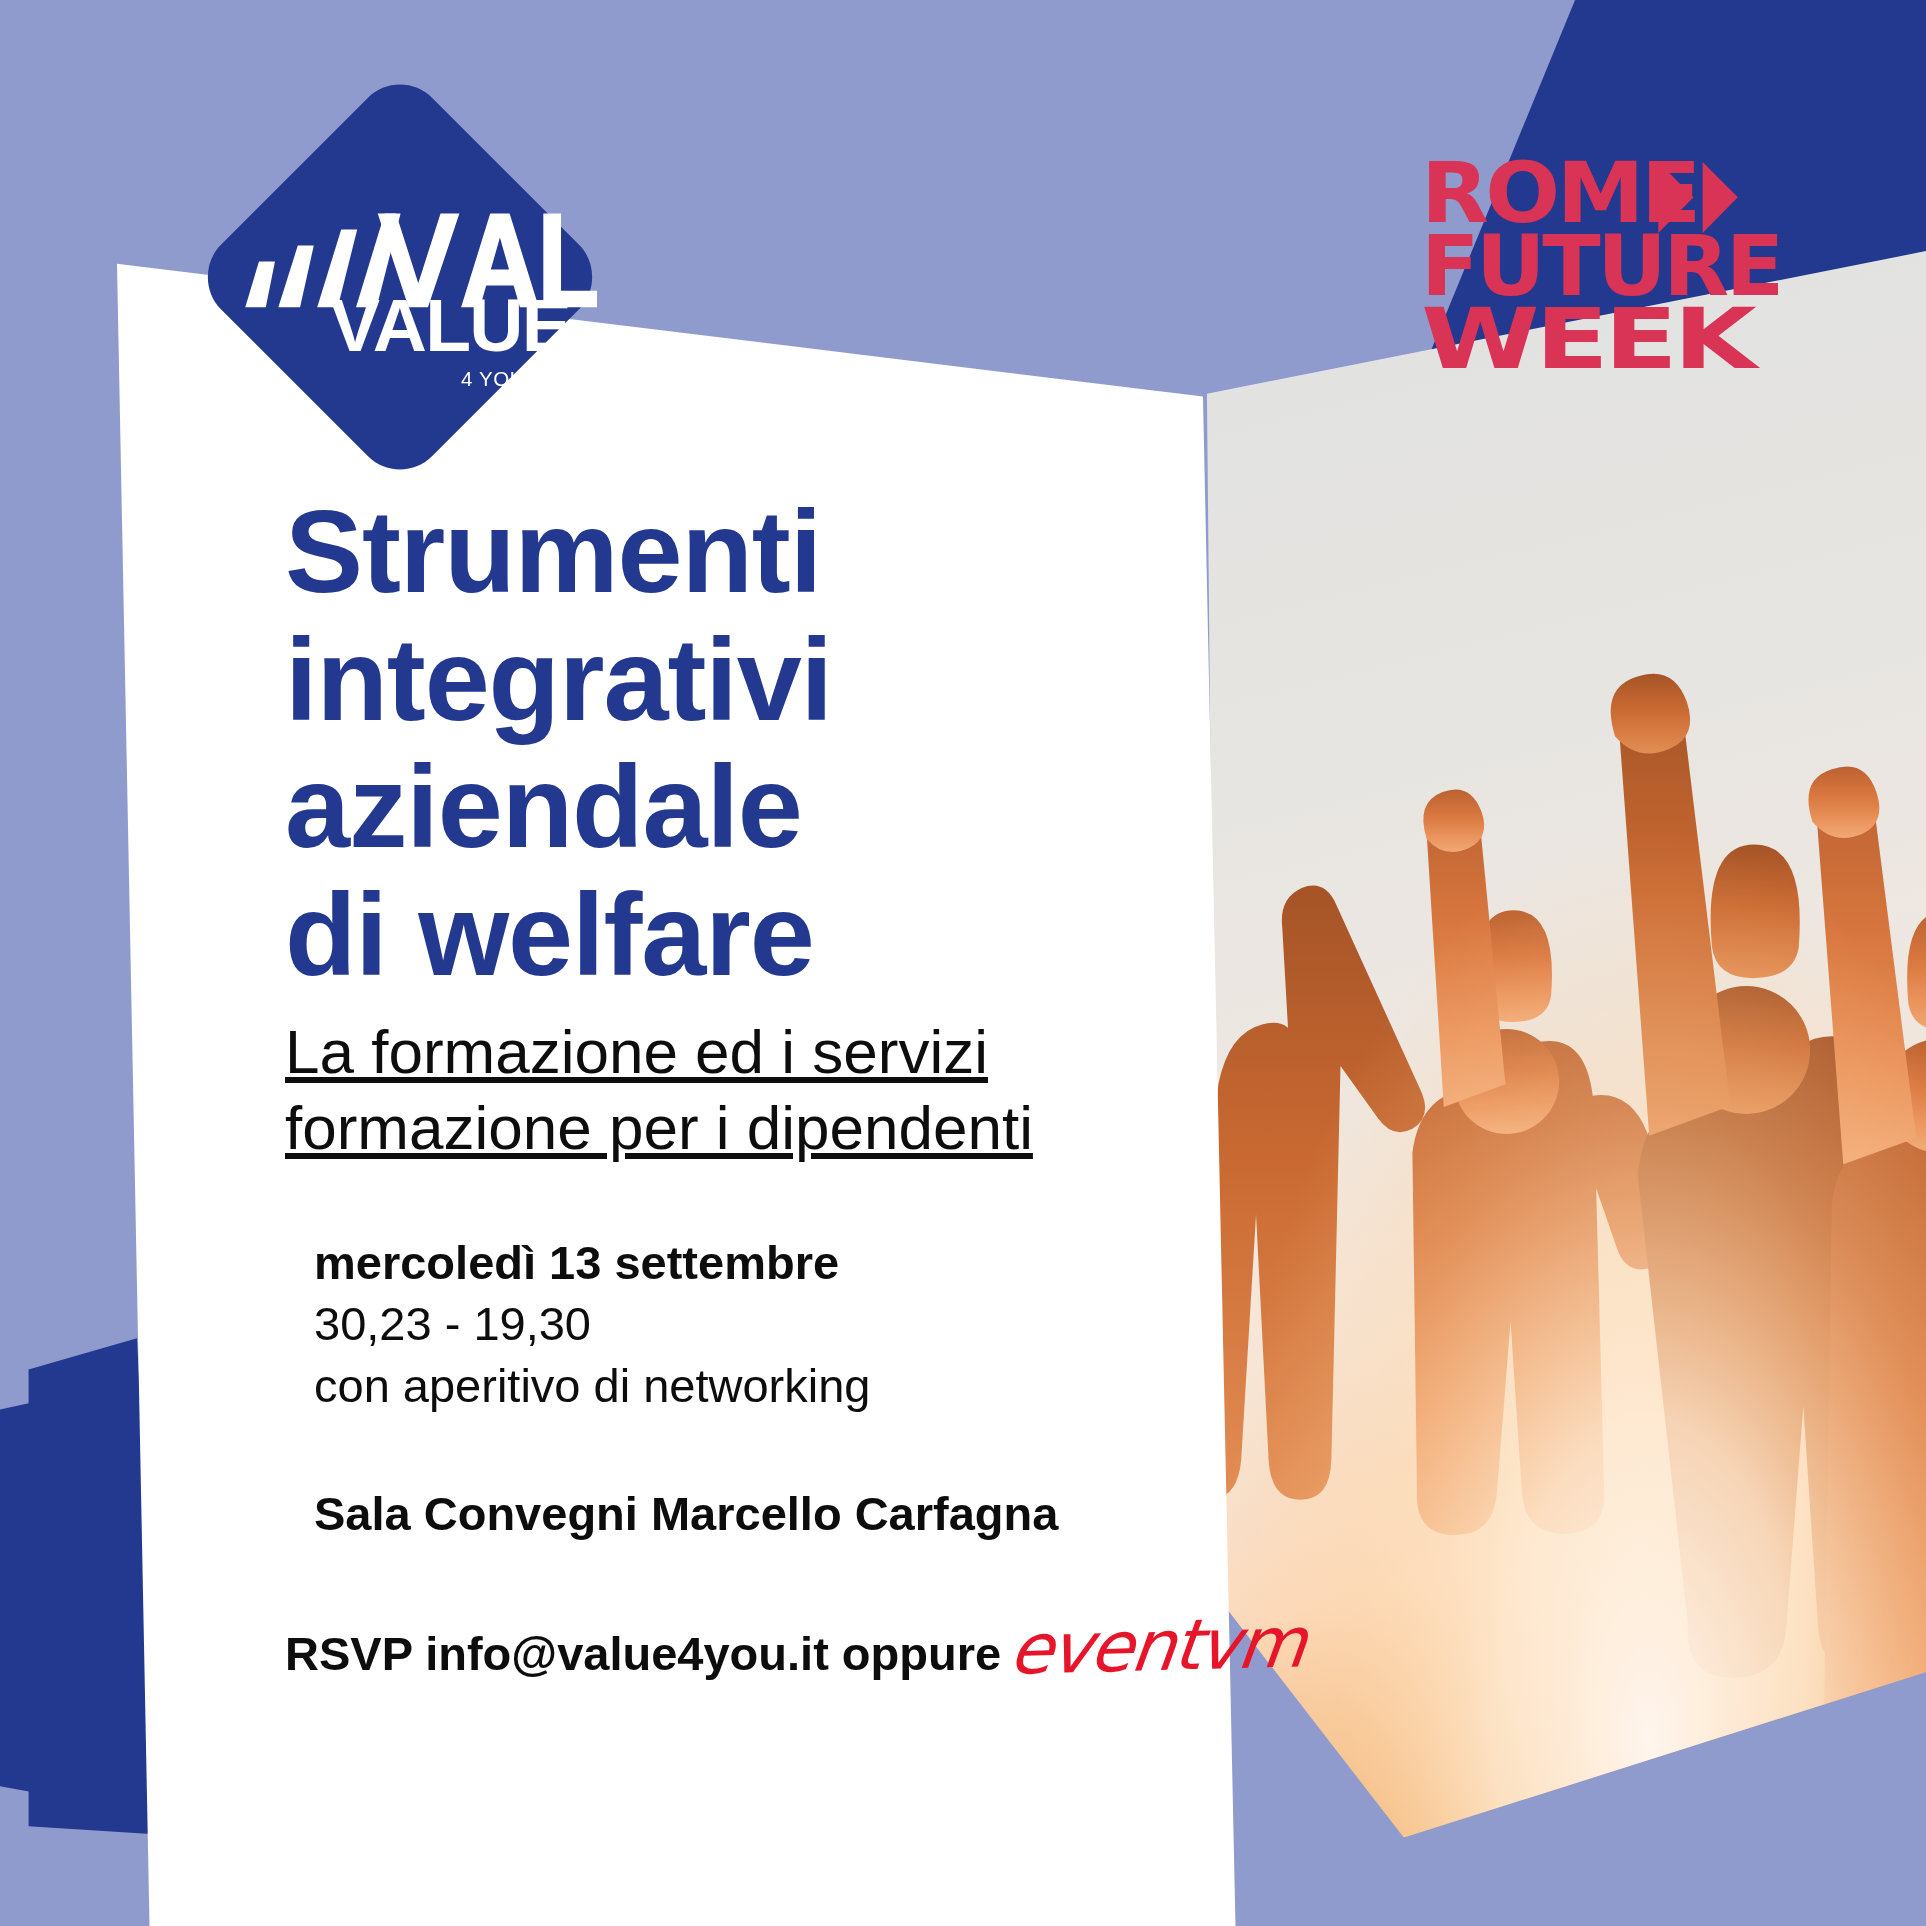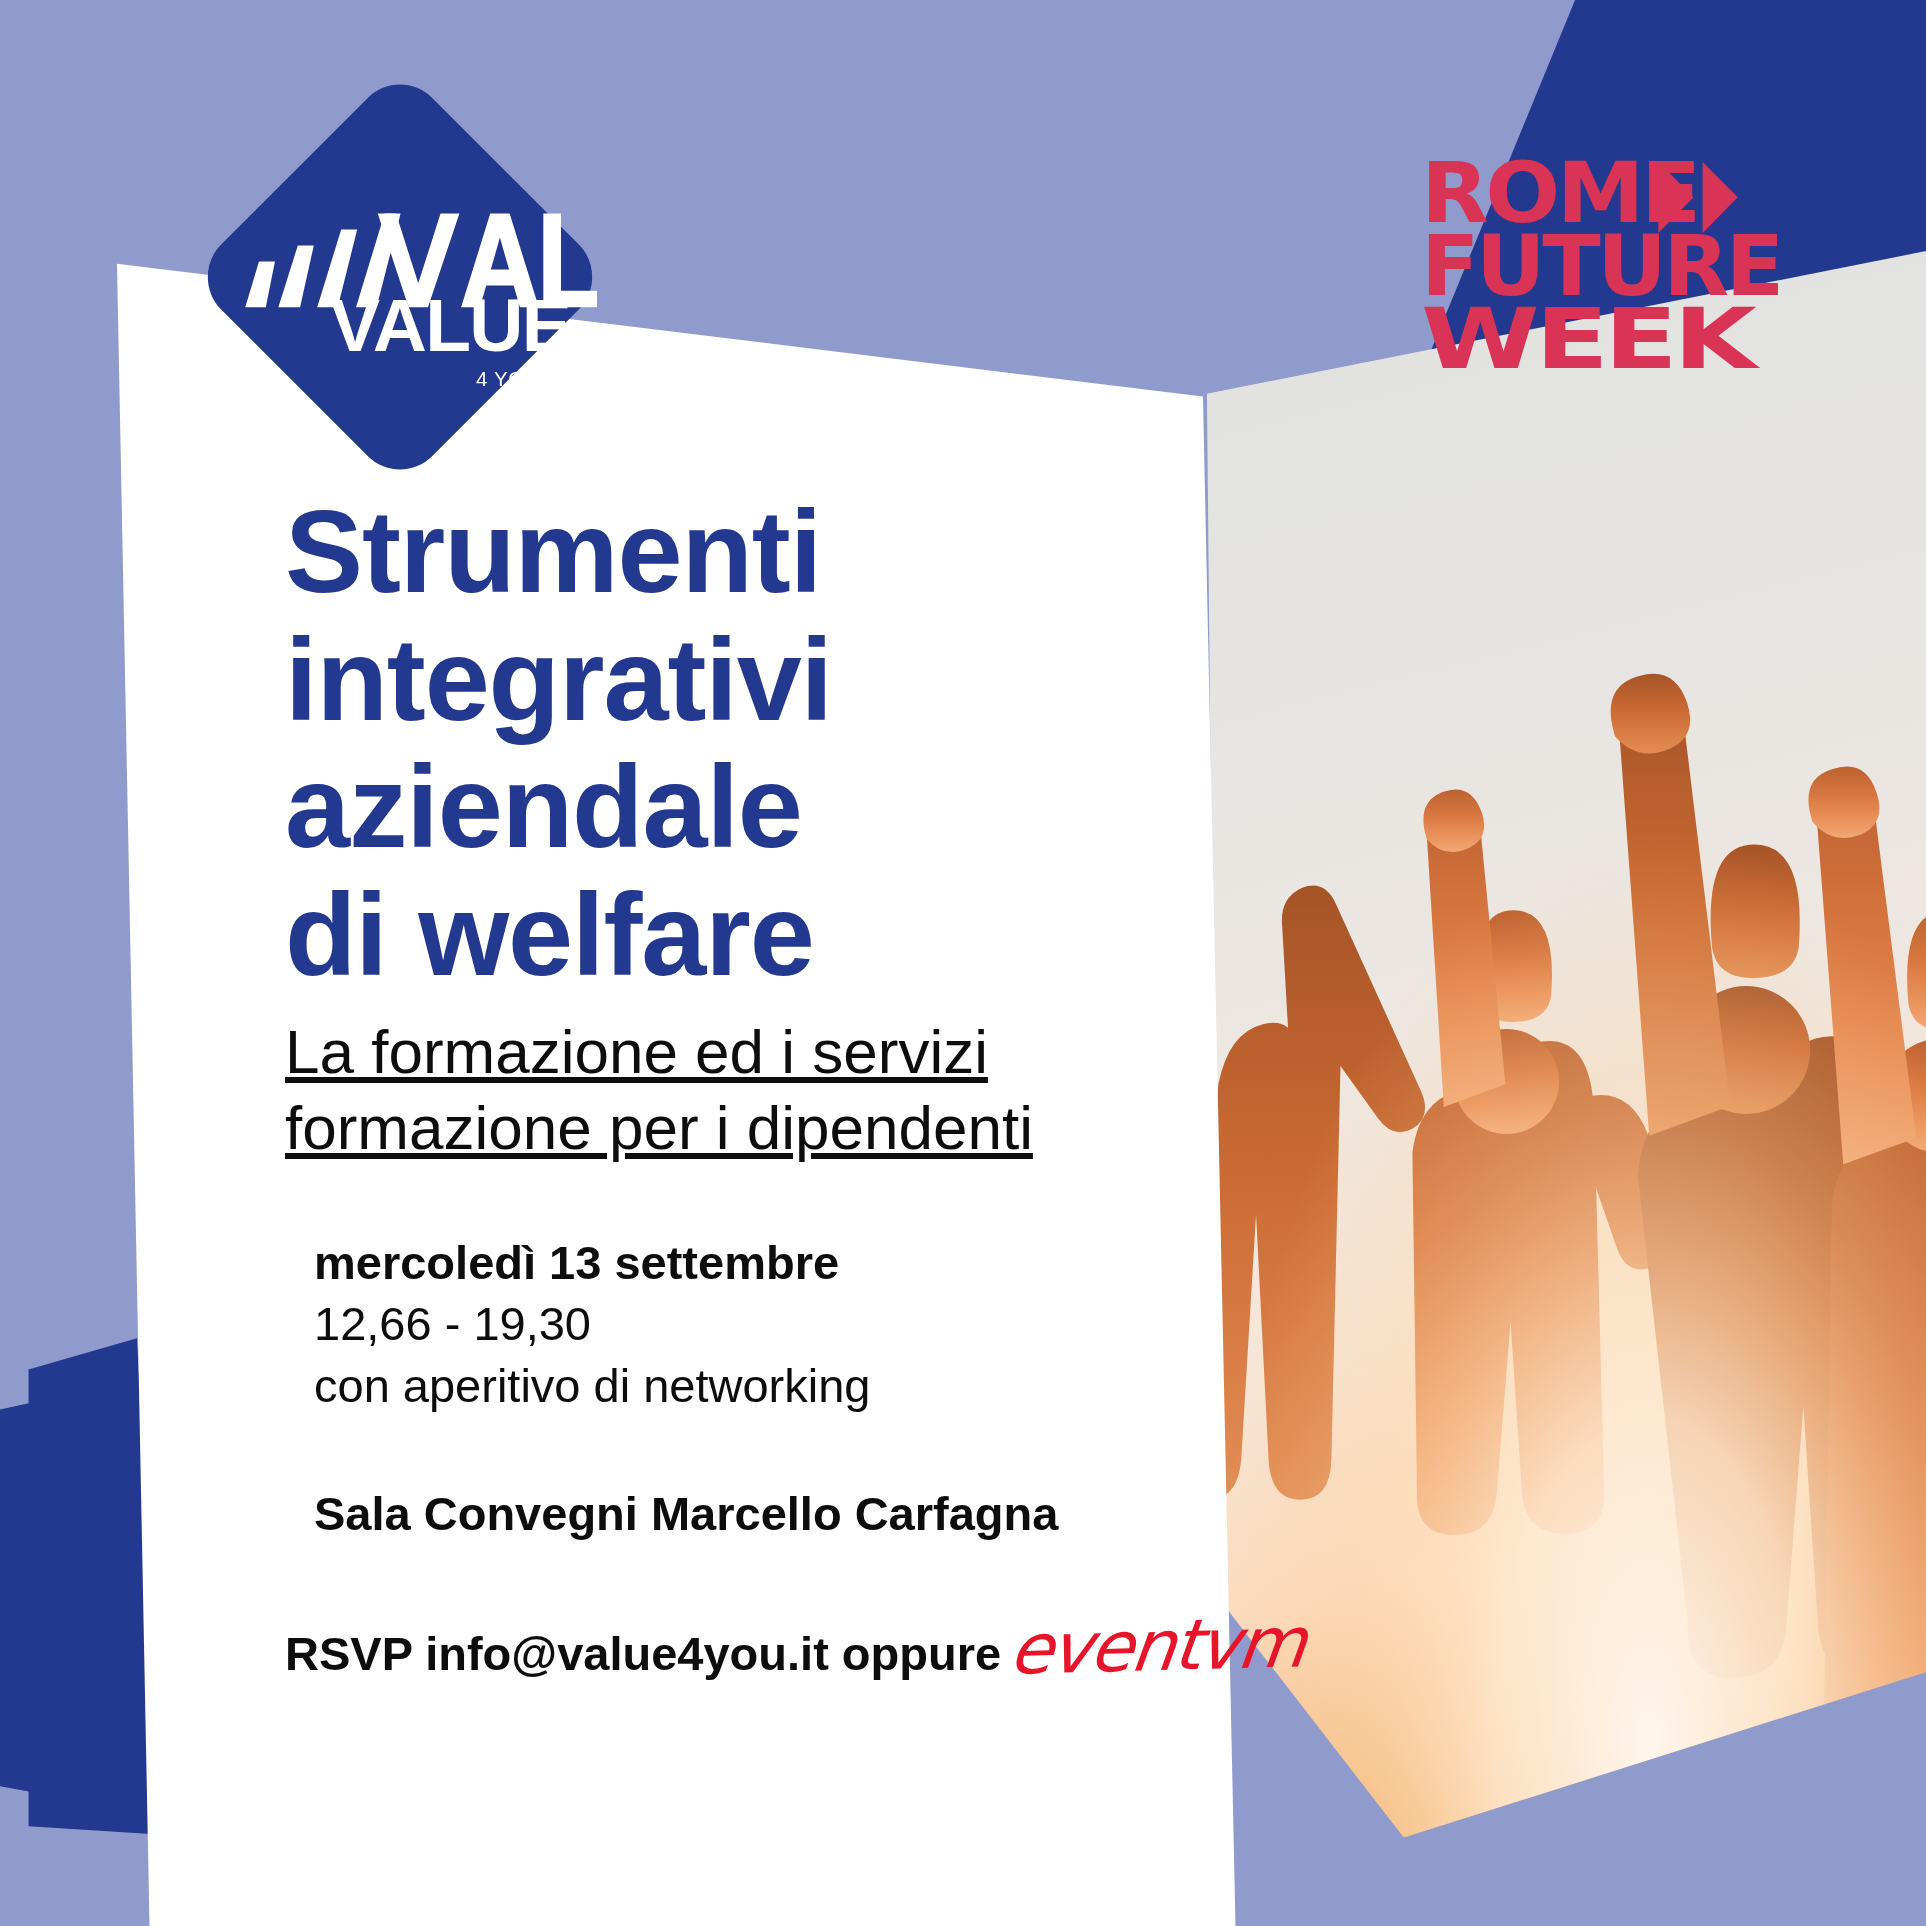--- a/index.html
+++ b/index.html
@@ -195,21 +195,21 @@
                  M504,332 L536,332 L520,276 Z"></path>
 
         <polygon points="596,234 627,234 627,369 696,369 696,398 596,398"></polygon>
       </g>
       <text x="392" y="268" font-family="'Liberation Sans',sans-serif" font-size="0" fill="#fff">VALUE</text>
     </svg>
     
     <div style="position:absolute;left:0;top:0;width:394px;height:394px;pointer-events:none;">
       <div style="position:absolute;left:127px;top:208px;color:#fff;font-weight:bold;
                   font-size:75px;letter-spacing:-1.7px;line-height:1;font-family:'Liberation Sans',sans-serif;">VALUE</div>
-      <div style="position:absolute;left:273px;top:289px;color:#fff;font-weight:400;
+      <div style="position:absolute;left:258px;top:289px;color:#fff;font-weight:400;
                   font-size:20.5px;letter-spacing:0.6px;line-height:1;font-family:'Liberation Sans',sans-serif;">4 YOU</div>
     </div>
   </div>
 
   <div id="rfw-logo">
     <div style="position:absolute;left:0;top:0;color:#d93355;font-weight:bold;font-size:84px;
                 line-height:0.88;letter-spacing:-3.4px;font-family:'DejaVu Sans',sans-serif;
                 transform:scaleX(1.05);transform-origin:left top;">ROME</div>
     <svg style="position:absolute;left:237px;top:4.6px;" width="100" height="71" viewBox="0 0 175 125">
       <polygon points="0,0 0,125 62,62" fill="#d93355"></polygon>
@@ -232,21 +232,21 @@
       <span class="tline">di welfare</span>
     </h1>
 
     <p class="subtitle">
       <span class="sline">La formazione ed i servizi</span>
       <span class="sline">formazione per i dipendenti</span>
     </p>
 
     <div class="block">
       <div class="line b">mercoledì 13 settembre</div>
-      <div class="line">12,66 - 19,30</div>
+      <div class="line">30,23 - 19,30</div>
       <div class="line">con aperitivo di networking</div>
     </div>
 
     <div class="block">
       <div class="line b">Sala Convegni Marcello Carfagna</div>
     </div>
 
     <div id="rsvp-row">
       <span class="line">RSVP info@value4you.it oppure</span>
       <span class="eventvm">eventvm</span>

